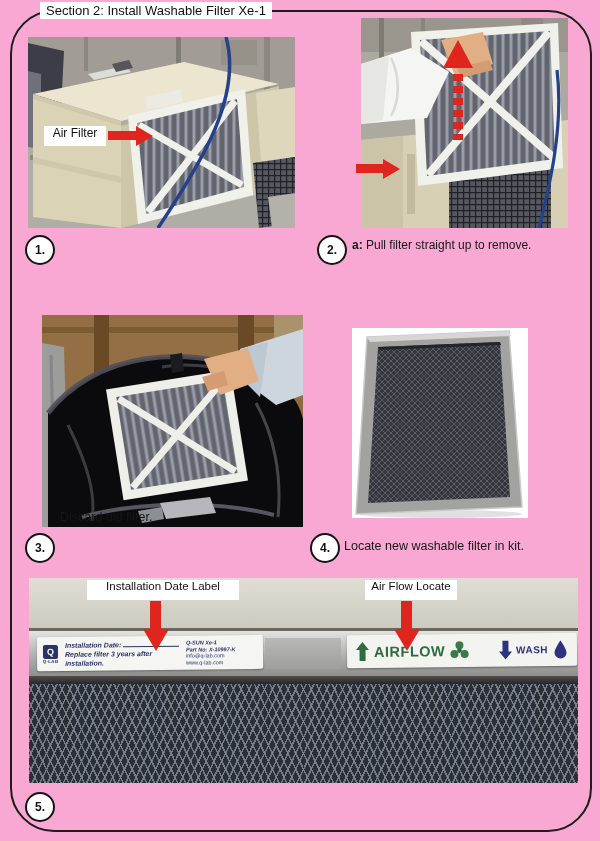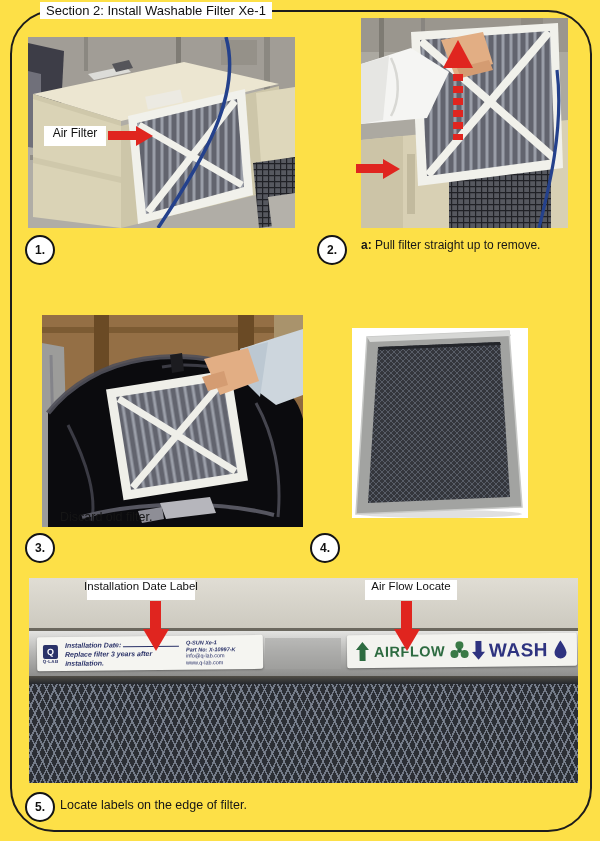--- a/index.html
+++ b/index.html
@@ -1,17 +1,17 @@
 <!DOCTYPE html>
 <html><head>
 <meta charset="utf-8">
 <style>
   html,body{margin:0;padding:0;background:#fff;}
   body{font-family:"Liberation Sans", sans-serif; -webkit-font-smoothing:antialiased;}
-  .page{position:relative;width:600px;height:841px;background:#fde047;overflow:hidden;}
+  .page{position:relative;width:600px;height:841px;background:#f9a8d4;overflow:hidden;}
   .frame{position:absolute;left:10px;top:10px;width:578px;height:818px;border:2px solid #1c1c1c;border-radius:44px;}
   .title{position:absolute;left:40px;top:2px;padding:0 6px;background:#fff;font-size:13px;color:#111;z-index:4;line-height:17px;}
   .photo{position:absolute;overflow:hidden;background:#b0ada6;}
   .photo svg{display:block;}
   .p1{left:28px;top:37px;width:267px;height:191px;}
   .p2{left:361px;top:18px;width:207px;height:210px;}
   .p3{left:42px;top:315px;width:261px;height:212px;}
   .p4{left:352px;top:328px;width:176px;height:190px;background:#fff;}
   .p5{left:29px;top:578px;width:549px;height:205px;background:#d6d3ca;}
   .callout-box{position:absolute;background:#fff;display:flex;align-items:flex-start;justify-content:center;
@@ -43,21 +43,21 @@
     display:flex;align-items:center;justify-content:center;}
   .q-logo-sub{font-size:4.5px;font-weight:bold;color:#2a3268;letter-spacing:.3px;}
   .stk-mid{flex:1;color:#2a3268;font-style:italic;font-weight:bold;font-size:7px;line-height:9px;}
   .stk-blank{display:inline-block;width:56px;border-bottom:1px solid #2a3268;height:6px;}
   .stk-right{width:72px;color:#2a3268;font-size:5.5px;line-height:6.5px;}
   .stk-right .b{font-weight:bold;font-style:italic;}
   .sticker-right{position:absolute;left:318px;top:56px;width:230px;height:33px;background:#f3f3ef;border-radius:2px;
     transform:rotate(-.6deg);display:flex;align-items:center;padding:0 9px;box-sizing:border-box;
     box-shadow:0 1px 2px rgba(0,0,0,.35);}
   .airflow-txt{font-size:14.5px;font-weight:bold;color:#2d6b40;letter-spacing:.5px;margin-left:5px;}
-  .wash-txt{font-size:19px;font-weight:bold;color:#2e3380;letter-spacing:.5px;margin-left:4px;text-align:right;}
+  .wash-txt{font-size:10px;font-weight:bold;color:#2e3380;letter-spacing:.5px;margin-left:4px;text-align:right;}
   .spacer{flex:1;}
   .icn{display:block;}
 </style>
 </head>
 <body>
 
 <div class="page">
   <div class="frame"></div>
   <div class="title">Section 2: Install Washable Filter Xe-1</div>
 
@@ -164,21 +164,21 @@
   <div class="ar-shaft-h" style="left:356px;top:164px;width:28px;"></div>
   <div class="ar-head-r" style="left:383px;top:159px;"></div>
 
   <div class="step-badge" style="left:25px;top:235px;">
     <span>1.</span>
   </div>
 
   <div class="step-badge" style="left:317px;top:235px;">
     <span>2.</span>
   </div>
-  <div class="step-text s2text" style="left:361px;top:237px;">
+  <div class="step-text s2text" style="left:352px;top:237px;">
     <p><b>a:</b> <span>Pull filter straight up to remove.</span></p>
   </div>
 
   <div class="photo p3">
     <svg width="261" height="212" viewBox="0 0 261 212">
       <defs>
         <pattern id="pl3" width="8" height="8" patternUnits="userSpaceOnUse">
           <rect width="8" height="8" fill="#62646e"></rect>
             <rect x="4.5" width="3" height="8" fill="#9a9ea8"></rect>
         </pattern>
@@ -236,20 +236,21 @@
   </div>
 
   <div class="step-badge" style="left:25px;top:533px;">
     <span>3.</span>
   </div>
   <div class="step-text" style="left:60px;top:509px;">Discard old filter.</div>
 
   <div class="step-badge" style="left:310px;top:533px;">
     <span>4.</span>
   </div>
+  <div class="step-text" style="left:344px;top:538px;">Locate new washable filter in kit.</div>
 
   <div class="photo p5">
     <div class="p5-top"></div>
     <div class="p5-darkline"></div>
     <div class="p5-strip"></div>
     <div class="p5-patch"></div>
 
     <div class="sticker-left">
       <div class="q-logo-col">
         <div class="q-logo">Q</div>
@@ -286,30 +287,29 @@
       </svg>
       <span class="wash-txt">WASH</span>
       <svg class="icn" style="margin-left:5px" width="15" height="19" viewBox="0 0 15 19">
         <path d="M7.5 0.5 C7.5 0.5 1.5 8.8 1.5 12.6 A6 6 0 0 0 13.5 12.6 C13.5 8.8 7.5 0.5 7.5 0.5 Z" fill="#2e3380"></path>
       </svg>
     </div>
 
     <div class="p5-shadow"></div>
     <div class="p5-mesh"></div>
 
-    <div class="callout-box" style="left:58px;top:2px;width:108px;height:20px;font-size:11.5px;">
+    <div class="callout-box" style="left:58px;top:2px;width:152px;height:20px;font-size:11.5px;">
       <span>Installation Date Label</span>
     </div>
     <div class="ar-shaft-v" style="left:121px;top:23px;height:28px;"></div>
     <div class="ar-head-d" style="left:114px;top:51px;"></div>
 
     <div class="callout-box" style="left:336px;top:2px;width:92px;height:20px;font-size:11.5px;">
       <span>Air Flow Locate</span>
     </div>
     <div class="ar-shaft-v" style="left:372px;top:23px;height:28px;"></div>
     <div class="ar-head-d" style="left:365px;top:51px;"></div>
   </div>
 
   <div class="step-badge" style="left:25px;top:792px;">
     <span>5.</span>
   </div>
-  <div class="step-text" style="left:60px;top:797px;">Locate labels on the edge of filter.</div>
 </div>
 
 </body></html>

